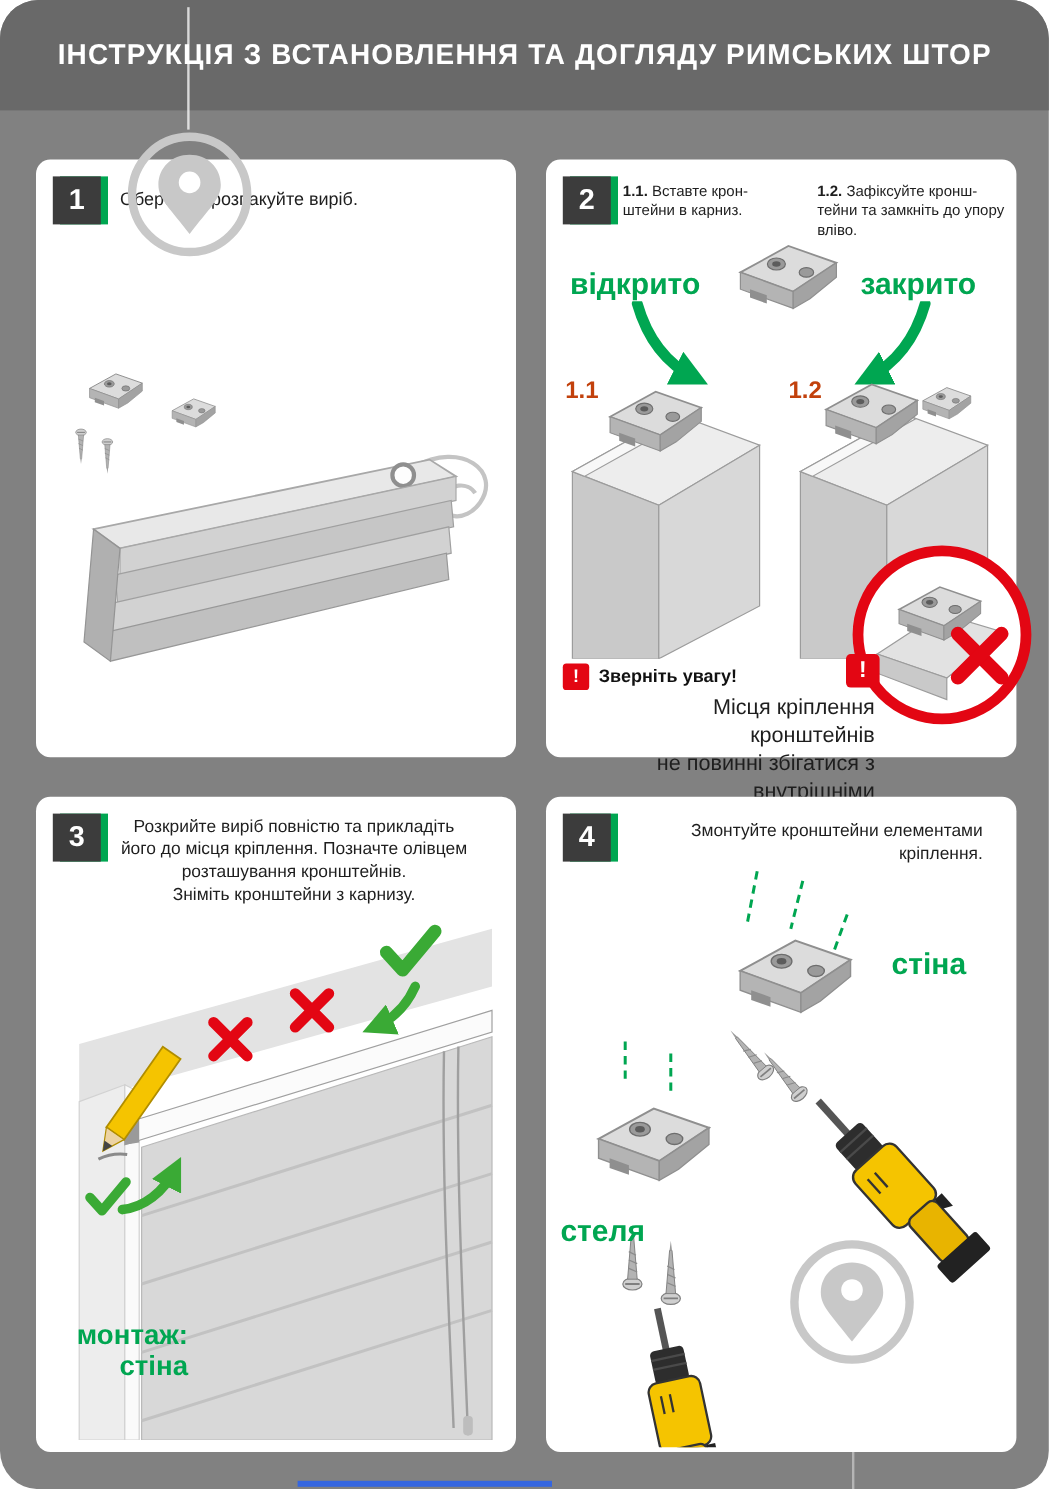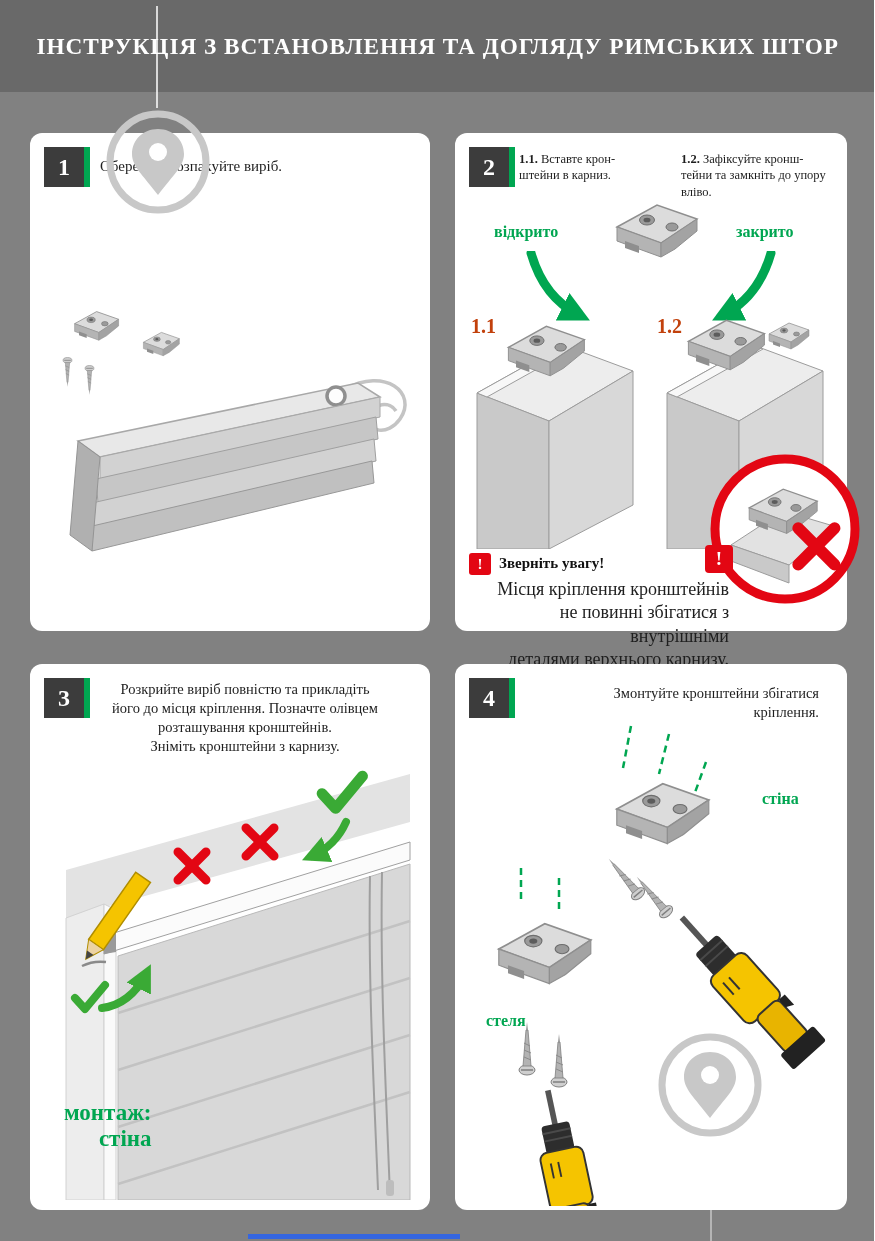--- a/index.html
+++ b/index.html
@@ -1,37 +1,37 @@
 <!DOCTYPE html>
 <html><head>
 <meta charset="utf-8">
 <style>
   html,body{margin:0;padding:0;}
   .page{position:relative;width:874px;height:1241px;background:#818181;overflow:hidden;
-        font-family:Liberation Serif, serif;}
+        font-family:Liberation Sans, sans-serif;border-radius:32px;}
   .header{position:absolute;left:0;top:0;width:875px;height:92px;background:#696969;
           display:flex;align-items:center;justify-content:center;}
   .title{color:#ffffff;font-weight:bold;font-size:24px;letter-spacing:1px;transform:scaleX(.97);white-space:nowrap;}
   .panel{position:absolute;background:#ffffff;border-radius:12px;}
   .p1{left:30px;top:133px;width:400px;height:498px;}
   .p2{left:455px;top:133px;width:392px;height:498px;}
   .p3{left:30px;top:664px;width:400px;height:546px;}
   .p4{left:455px;top:664px;width:392px;height:546px;}
   .badge{position:absolute;left:14px;top:14px;width:46px;height:40px;}
   .badge .green{position:absolute;left:6px;top:0;width:40px;height:40px;background:#00A651;}
   .badge .dark{position:absolute;left:0;top:0;width:40px;height:40px;background:#3c3c3c;color:#fff;
                font-size:24px;font-weight:bold;display:flex;align-items:center;justify-content:center;}
   .prewrap{white-space:pre-line;text-align:right;}
   .steptext{position:absolute;color:#1e1e1e;}
   .s1text{left:70px;top:25px;font-size:15px;}
   .col{position:absolute;font-size:12.5px;line-height:1.3;color:#1e1e1e;}
   .col b{font-weight:bold;}
   .col1{left:64px;top:18px;width:142px;}
   .col2{left:226px;top:18px;width:164px;}
-  .biglabel{position:absolute;color:#00A651;font-weight:bold;font-size:16px;margin-left:19px;}
+  .biglabel{position:absolute;color:#00A651;font-weight:bold;font-size:25px;}
   .openl{left:20px;top:90px;}
   .closedl{left:262px;top:90px;}
   .figl{position:absolute;color:#c2410c;font-weight:bold;font-size:20px;z-index:4;}
   .fig1{left:16px;top:182px;}
   .fig2{left:202px;top:182px;}
   .warnicon{position:absolute;left:14px;top:420px;width:22px;height:22px;background:#E30613;color:#fff;
             font-weight:bold;font-size:15px;line-height:22px;text-align:center;border-radius:3px;}
   .warntitle{position:absolute;left:44px;top:422px;font-weight:bold;font-size:15px;color:#111;}
   .warntext{position:absolute;left:36px;top:445px;width:238px;font-size:18px;line-height:1.3;color:#1e1e1e;}
   .warnbang{position:absolute;left:250px;top:412px;width:28px;height:28px;background:#E30613;color:#fff;
@@ -268,21 +268,21 @@
 
     <div class="s3cap prewrap">монтаж:
 стіна</div>
   </div>
 
   <div class="panel p4">
     <div class="badge">
       <div class="green"></div>
       <div class="dark">4</div>
     </div>
-    <div class="steptext s4text prewrap">Змонтуйте кронштейни збігатися
+    <div class="steptext s4text prewrap">Змонтуйте кронштейни елементами
 кріплення.</div>
 
     <svg class="absvg" style="left:8px;top:58px;" width="376" height="484" viewBox="0 0 376 484">
       <g stroke="#00A651" stroke-width="2.5" stroke-dasharray="7,5">
         <line x1="168" y1="4" x2="160" y2="46"></line>
         <line x1="206" y1="12" x2="196" y2="52"></line>
         <line x1="243" y1="40" x2="230" y2="76"></line>
         <line x1="58" y1="146" x2="58" y2="182"></line>
         <line x1="96" y1="156" x2="96" y2="190"></line>
       </g>

